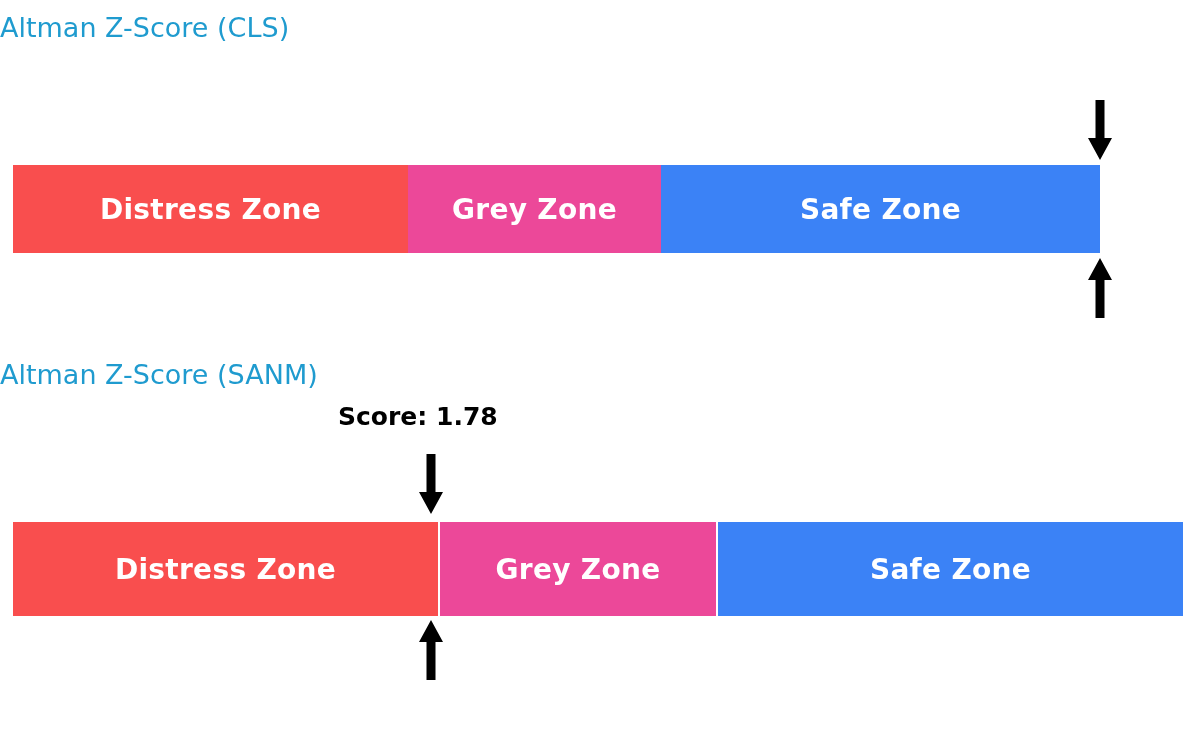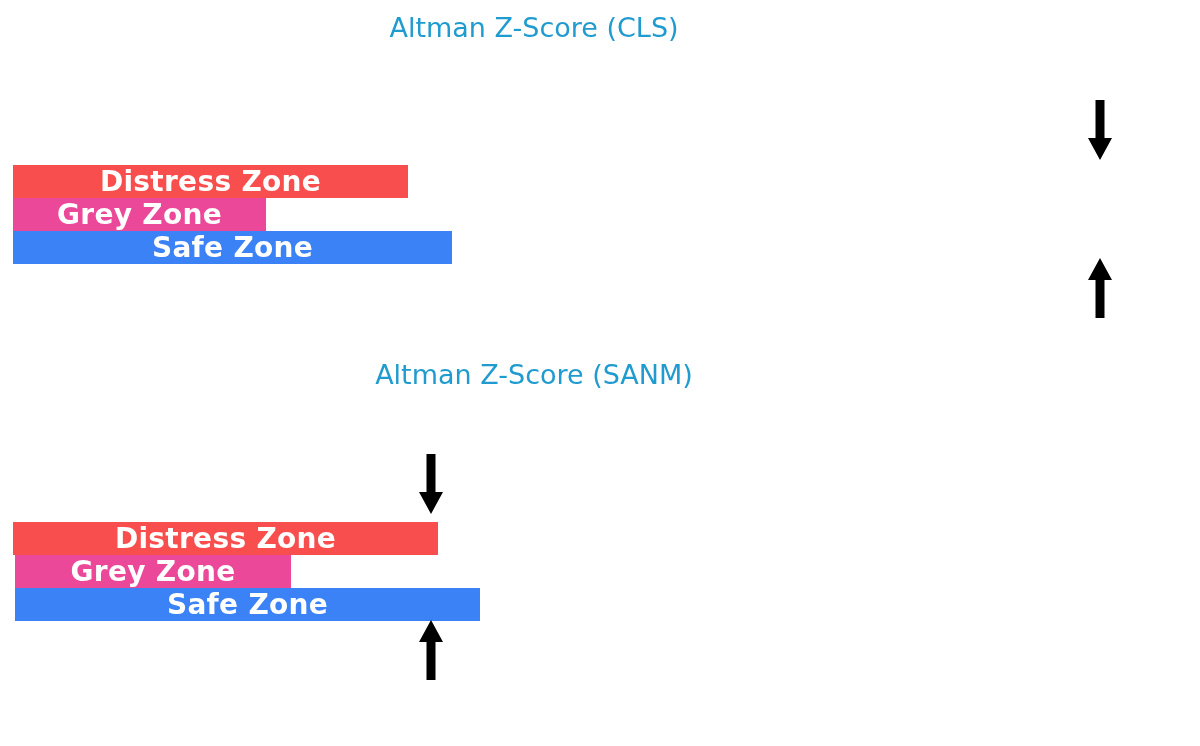--- a/index.html
+++ b/index.html
@@ -19,35 +19,34 @@
     left: 0;
     width: 1200px;
   }
   #panel-cls { top: 0; height: 373px; }
   #panel-sanm { top: 359px; height: 373px; }
 
   .chart-title {
     position: absolute;
     left: 0;
     width: 1068px;
-    text-align: center;
     font-family: "DejaVu Sans", sans-serif;
     font-size: 27px;
     font-weight: 400;
     color: #1f9bcf;
     letter-spacing: 0px;
     white-space: nowrap;
   }
   #title-cls  { top: 12px; }
   #title-sanm { top: 0px; }
 
   .bar-track {
     position: absolute;
     display: flex;
-    flex-direction: column;
+    flex-direction: row;
     align-items: stretch;
   }
   .zone {
     display: flex;
     align-items: center;
     justify-content: center;
     box-sizing: border-box;
   }
   .zone-label {
     font-family: "DejaVu Sans", sans-serif;
@@ -107,20 +106,21 @@
       <path d="M15 0 L27 22 H19.5 V60 H10.5 V22 H3 Z" fill="#000000"></path>
     </svg>
   </div>
 
 </div>
 
 <div class="panel" id="panel-sanm">
 
   <div class="chart-title" id="title-sanm">Altman Z-Score (SANM)</div>
 
+  <div class="score-label" style="left: 338px; top: 43px;">Score: 1.78</div>
 
   <div class="marker" style="left: 416px; top: 95px;">
     <svg width="30" height="62" viewBox="0 0 30 62" aria-hidden="true">
       <path d="M10.5 0 H19.5 V38 H27 L15 60 L3 38 H10.5 Z" fill="#000000"></path>
     </svg>
   </div>
 
   <div class="bar-track" style="left: 13px; top: 163px; width: 1170px; height: 94px;">
     <div class="zone zone-distress" style="width: 425px;">
       <span class="zone-label">Distress Zone</span>

